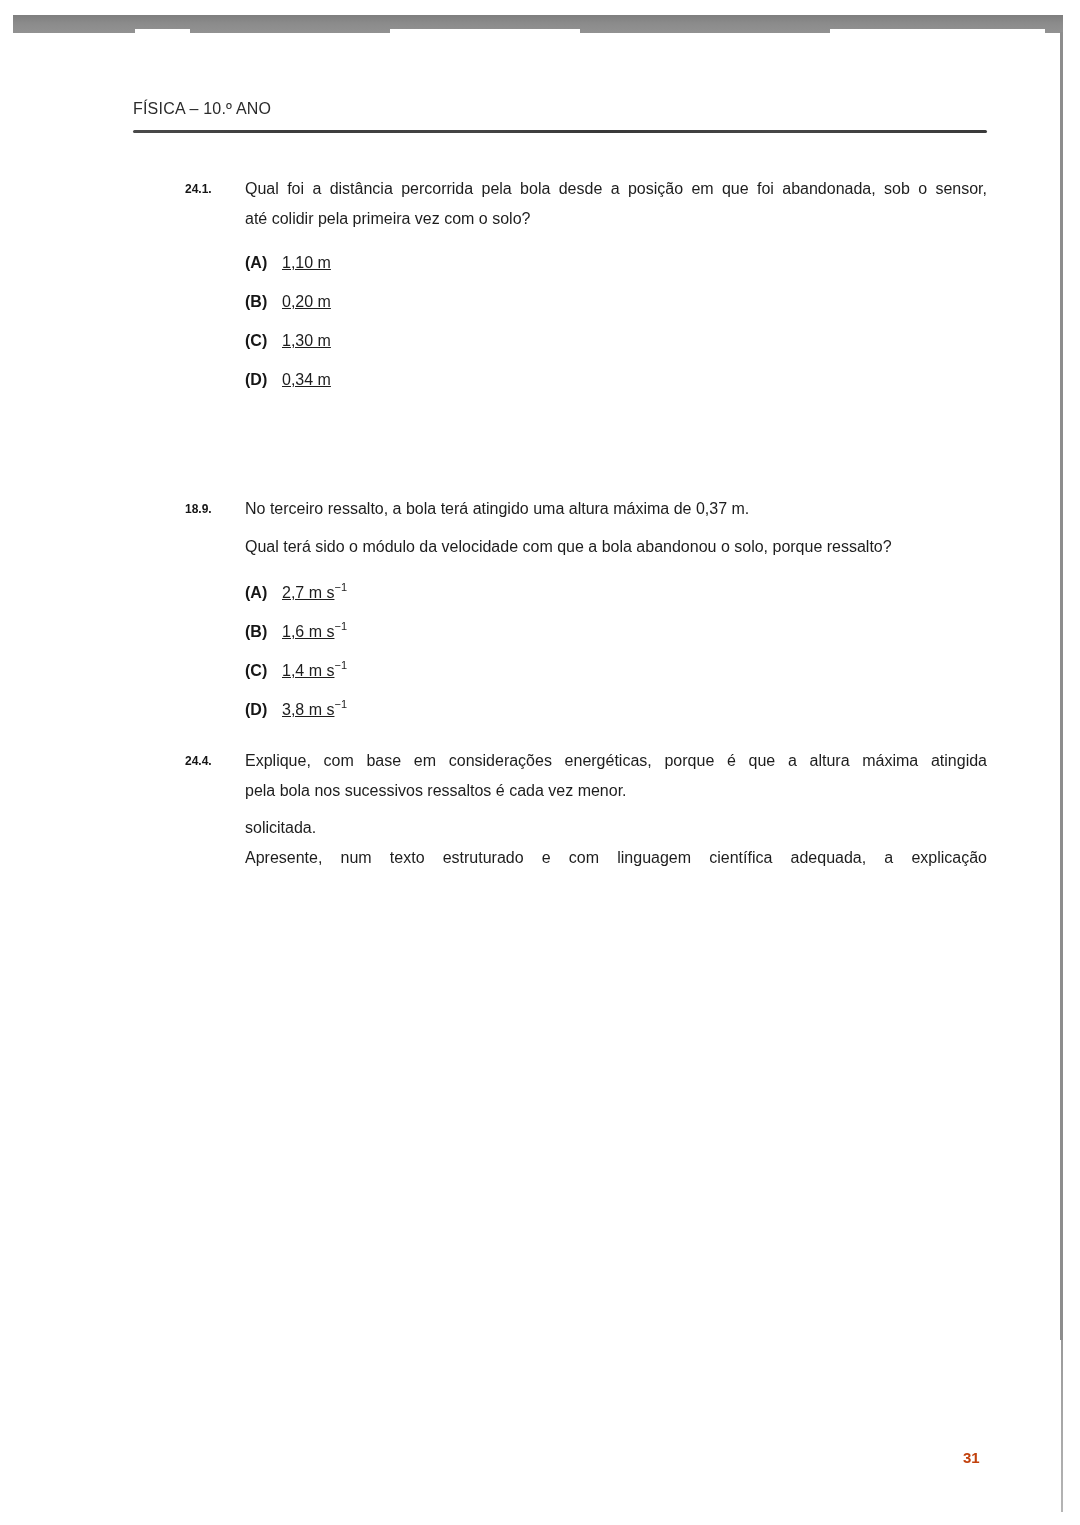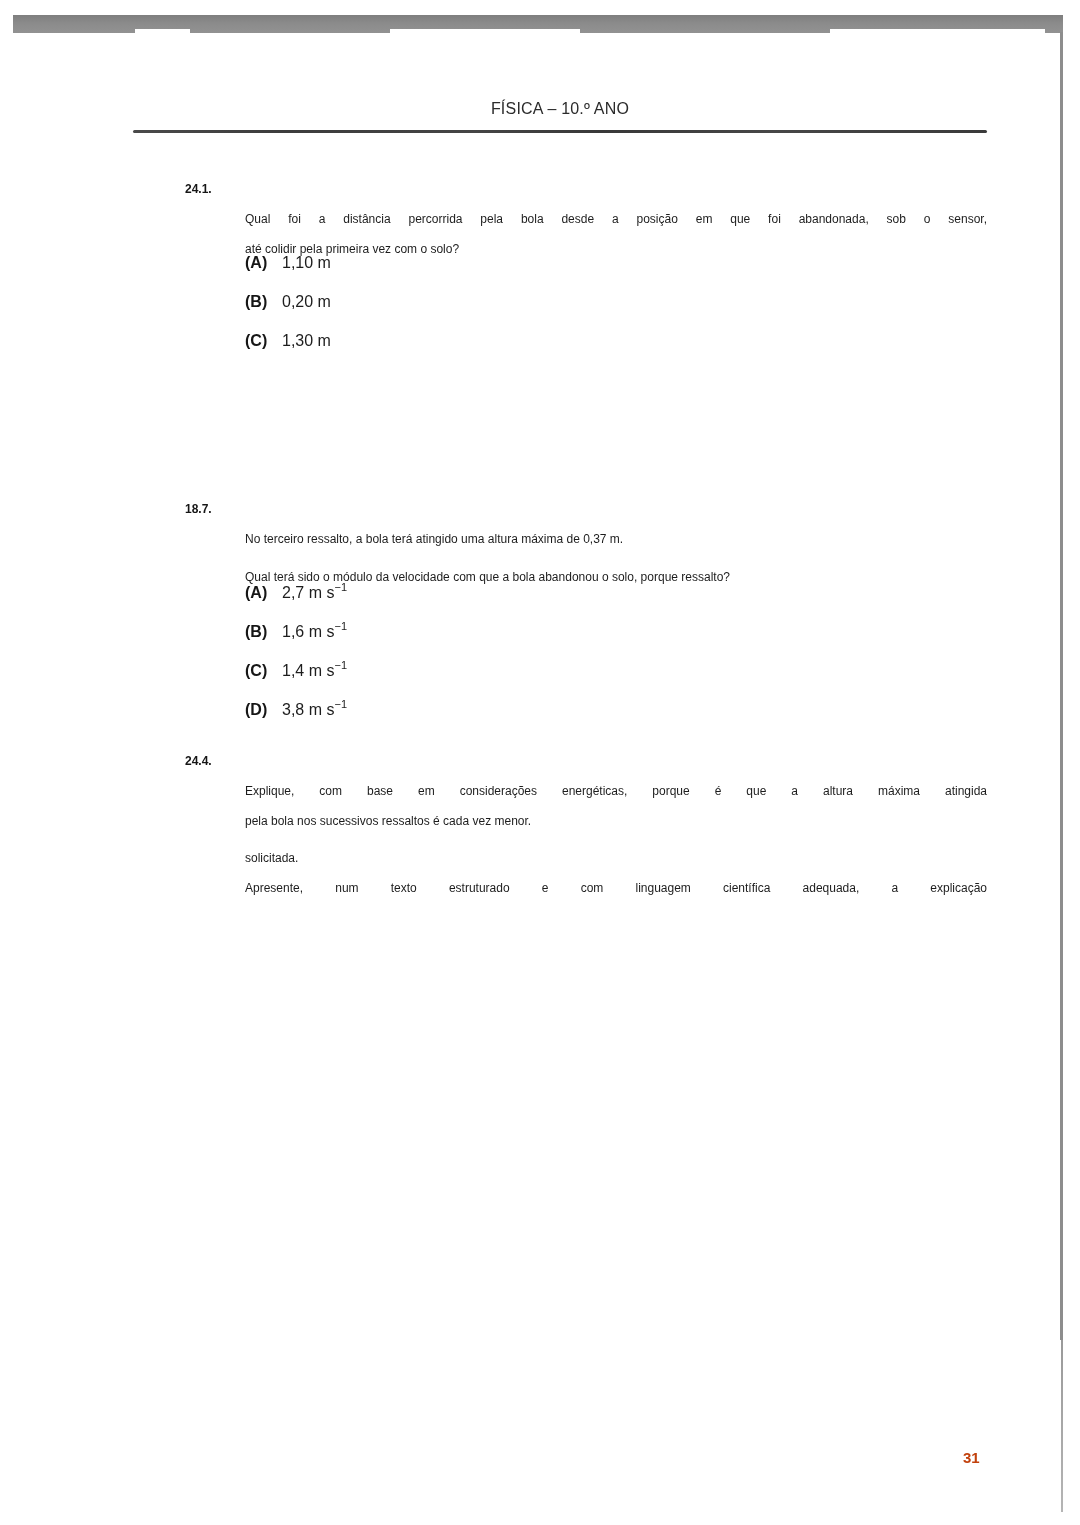--- a/index.html
+++ b/index.html
@@ -28,43 +28,43 @@
     background:#8d8d8d;
   }
   .scan-right-line-b{
     position:absolute;left:1061px;top:1340px;width:2px;height:172px;
     background:linear-gradient(180deg,#9a9a9a,#b5b5b5);
   }
 
   
   .header-title{
     position:absolute;left:133px;top:98px;width:854px;
-    text-align:center;font-size:16px;line-height:22px;color:#2b2b2b;
+    font-size:16px;line-height:22px;color:#2b2b2b;
     letter-spacing:0.2px;
   }
   .header-rule{
     position:absolute;left:133px;top:130px;width:854px;height:3px;
     background:linear-gradient(90deg,#4a4a4a 0%,#3c3c3c 18%,#454545 40%,#383838 55%,#474747 75%,#3a3a3a 100%);
     border-radius:2px;
   }
 
   
   .qblock{position:absolute;left:185px;width:802px;}
   .qnum{
     position:absolute;left:0;top:0;width:60px;
     font-weight:bold;font-size:12px;line-height:30px;color:#161616;
   }
-  .qtext{margin-left:60px;width:742px;font-size:12px;line-height:30px;margin-top:30px;}
+  .qtext{margin-left:60px;width:742px;font-size:16px;line-height:30px;}
   .line{line-height:30px;}
   .line.fill{text-align:justify;text-align-last:justify;}
   .em{font-style:italic;}
 
   .optrow{margin-left:60px;width:742px;line-height:30px;margin-bottom:9px;}
   .optlabel{display:inline-block;width:37px;font-weight:bold;color:#161616;}
-  .optval{color:#1d1d1d;}
+  .optval{color:#1d1d1d;text-decoration:underline;}
   sup.u{font-size:11px;position:relative;top:-1px;line-height:0;}
 
   .page-number{
     position:absolute;left:963px;top:1447px;
     font-size:15px;font-weight:bold;color:#c2410c;line-height:22px;
   }
 </style>
 </head>
 <body>
 
@@ -91,25 +91,28 @@
   <div class="qblock" style="top:248px">
     <div class="optrow">
       <span class="optlabel">(A)</span><span class="optval">1,10 m</span>
     </div>
     <div class="optrow">
       <span class="optlabel">(B)</span><span class="optval">0,20 m</span>
     </div>
     <div class="optrow">
       <span class="optlabel">(C)</span><span class="optval">1,30 m</span>
     </div>
+    <div class="optrow">
+      <span class="optlabel">(D)</span><span class="optval">0,34 m</span>
+    </div>
   </div>
 
 
   <div class="qblock" style="top:494px">
-    <div class="qnum">18.7.</div>
+    <div class="qnum">18.9.</div>
     <div class="qtext">
       <div class="line">No terceiro ressalto, a bola terá atingido uma altura máxima de 0,37 m.</div>
     </div>
   </div>
 
   <div class="qblock" style="top:532px">
     <div class="qtext">
       <div class="line">Qual terá sido o módulo da velocidade com que a bola abandonou o solo, porque ressalto?</div>
     </div>
   </div>

